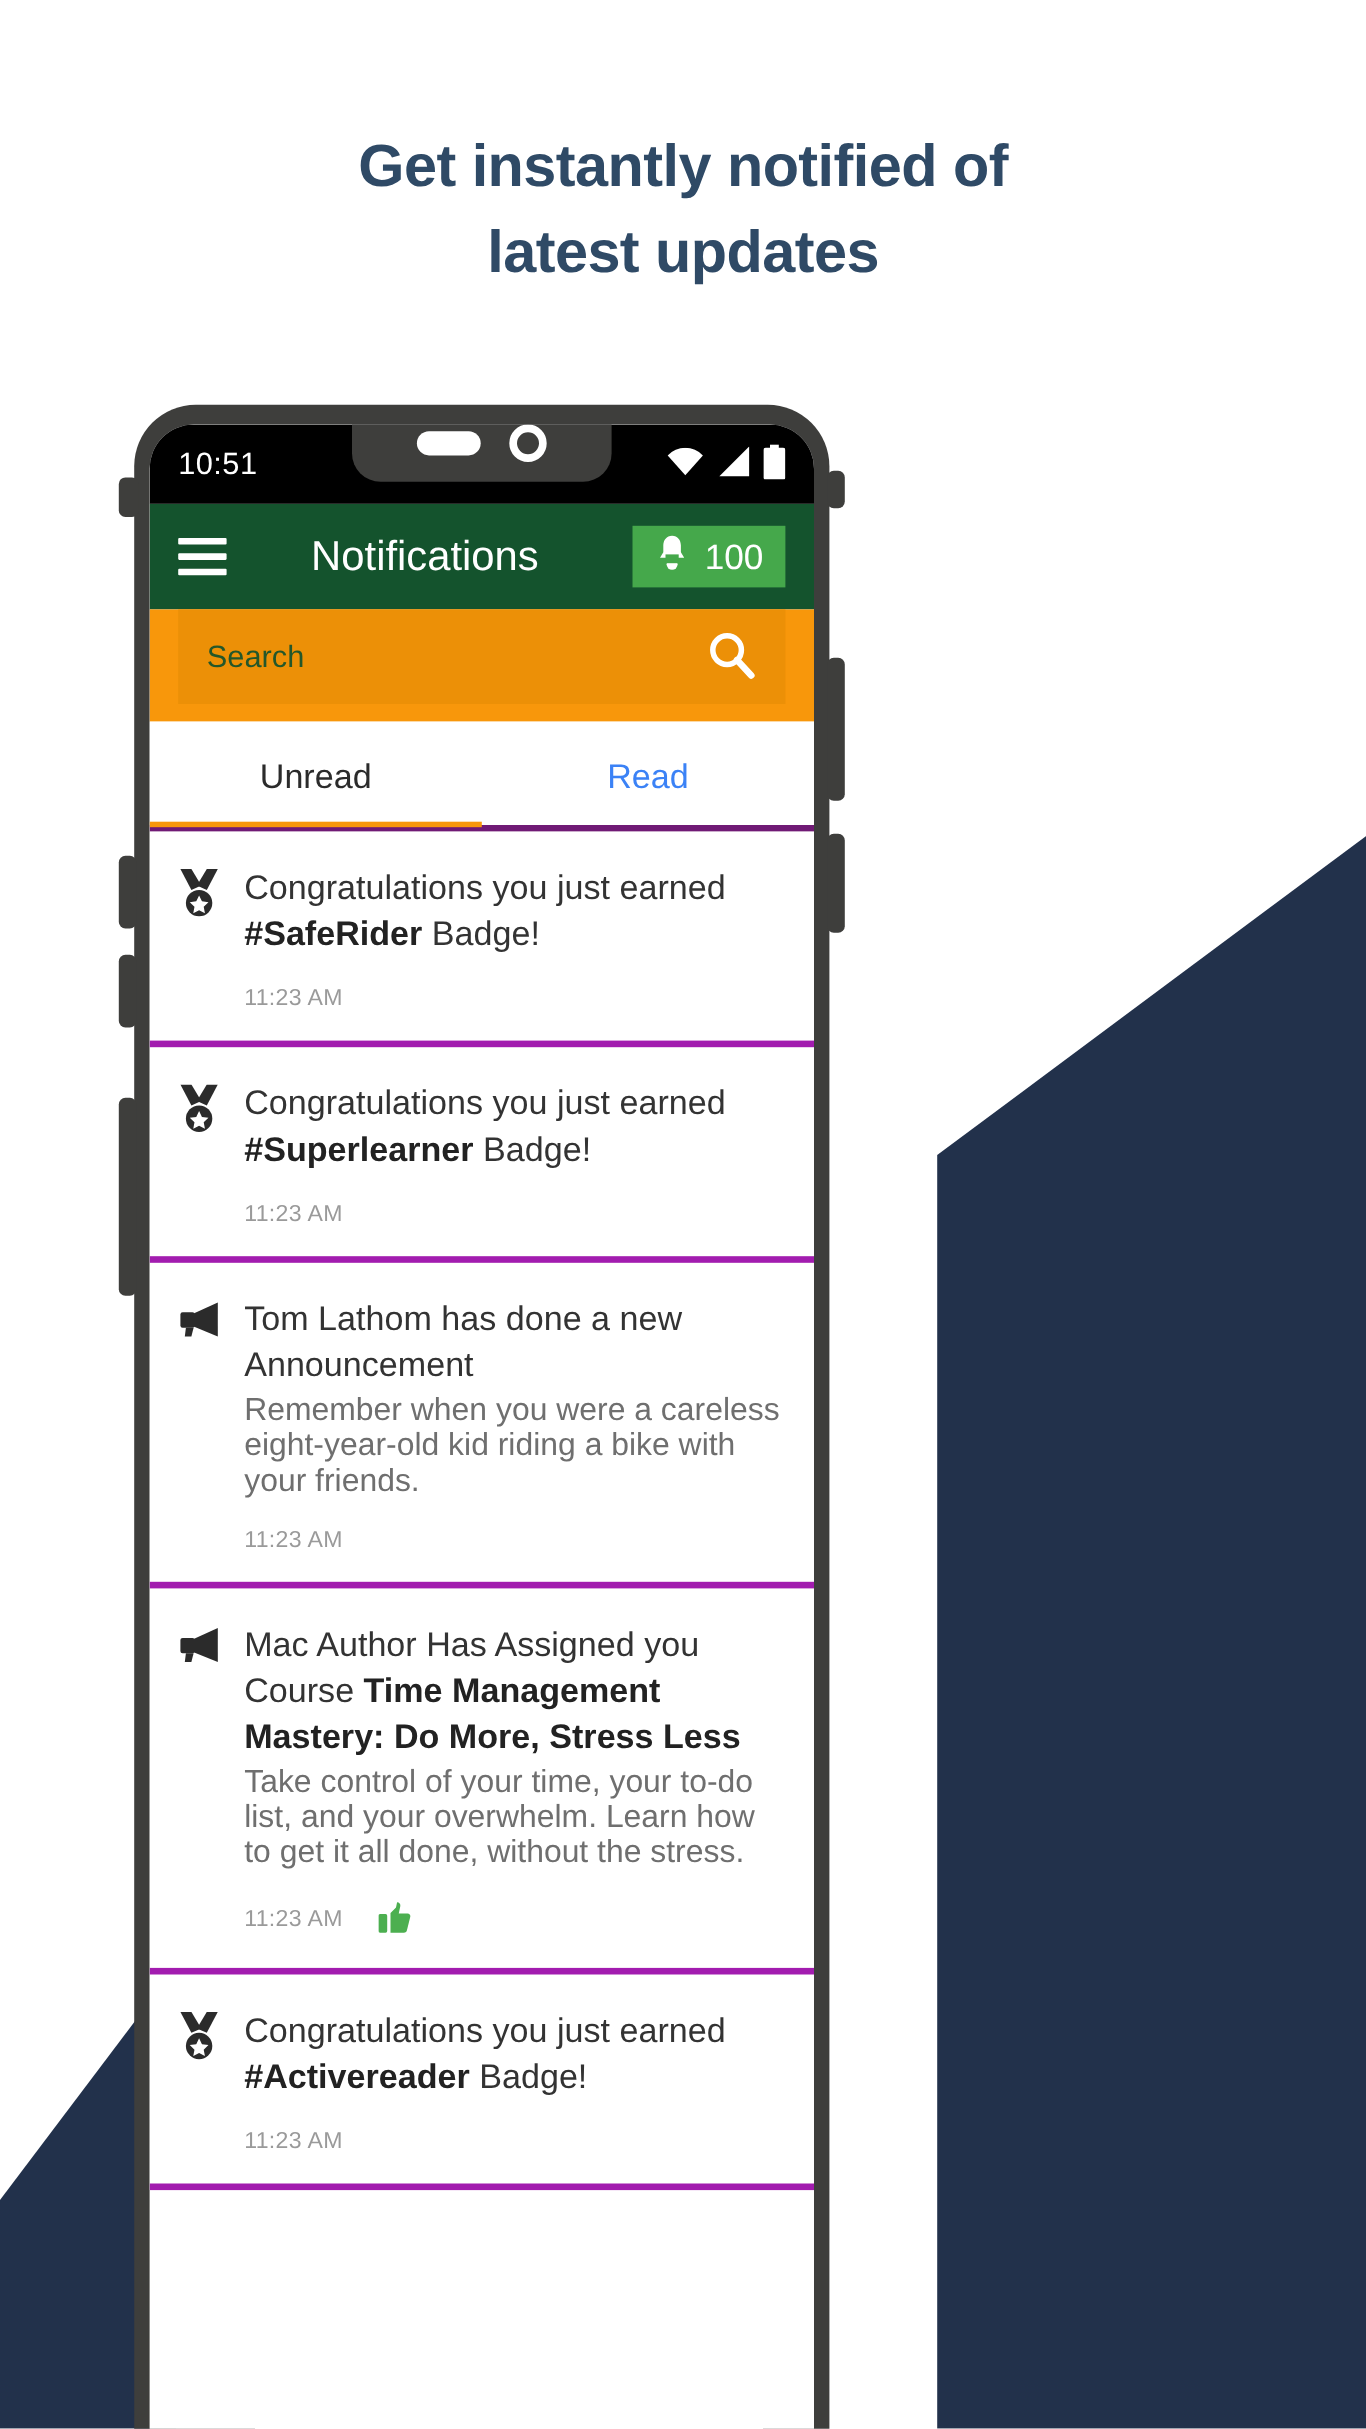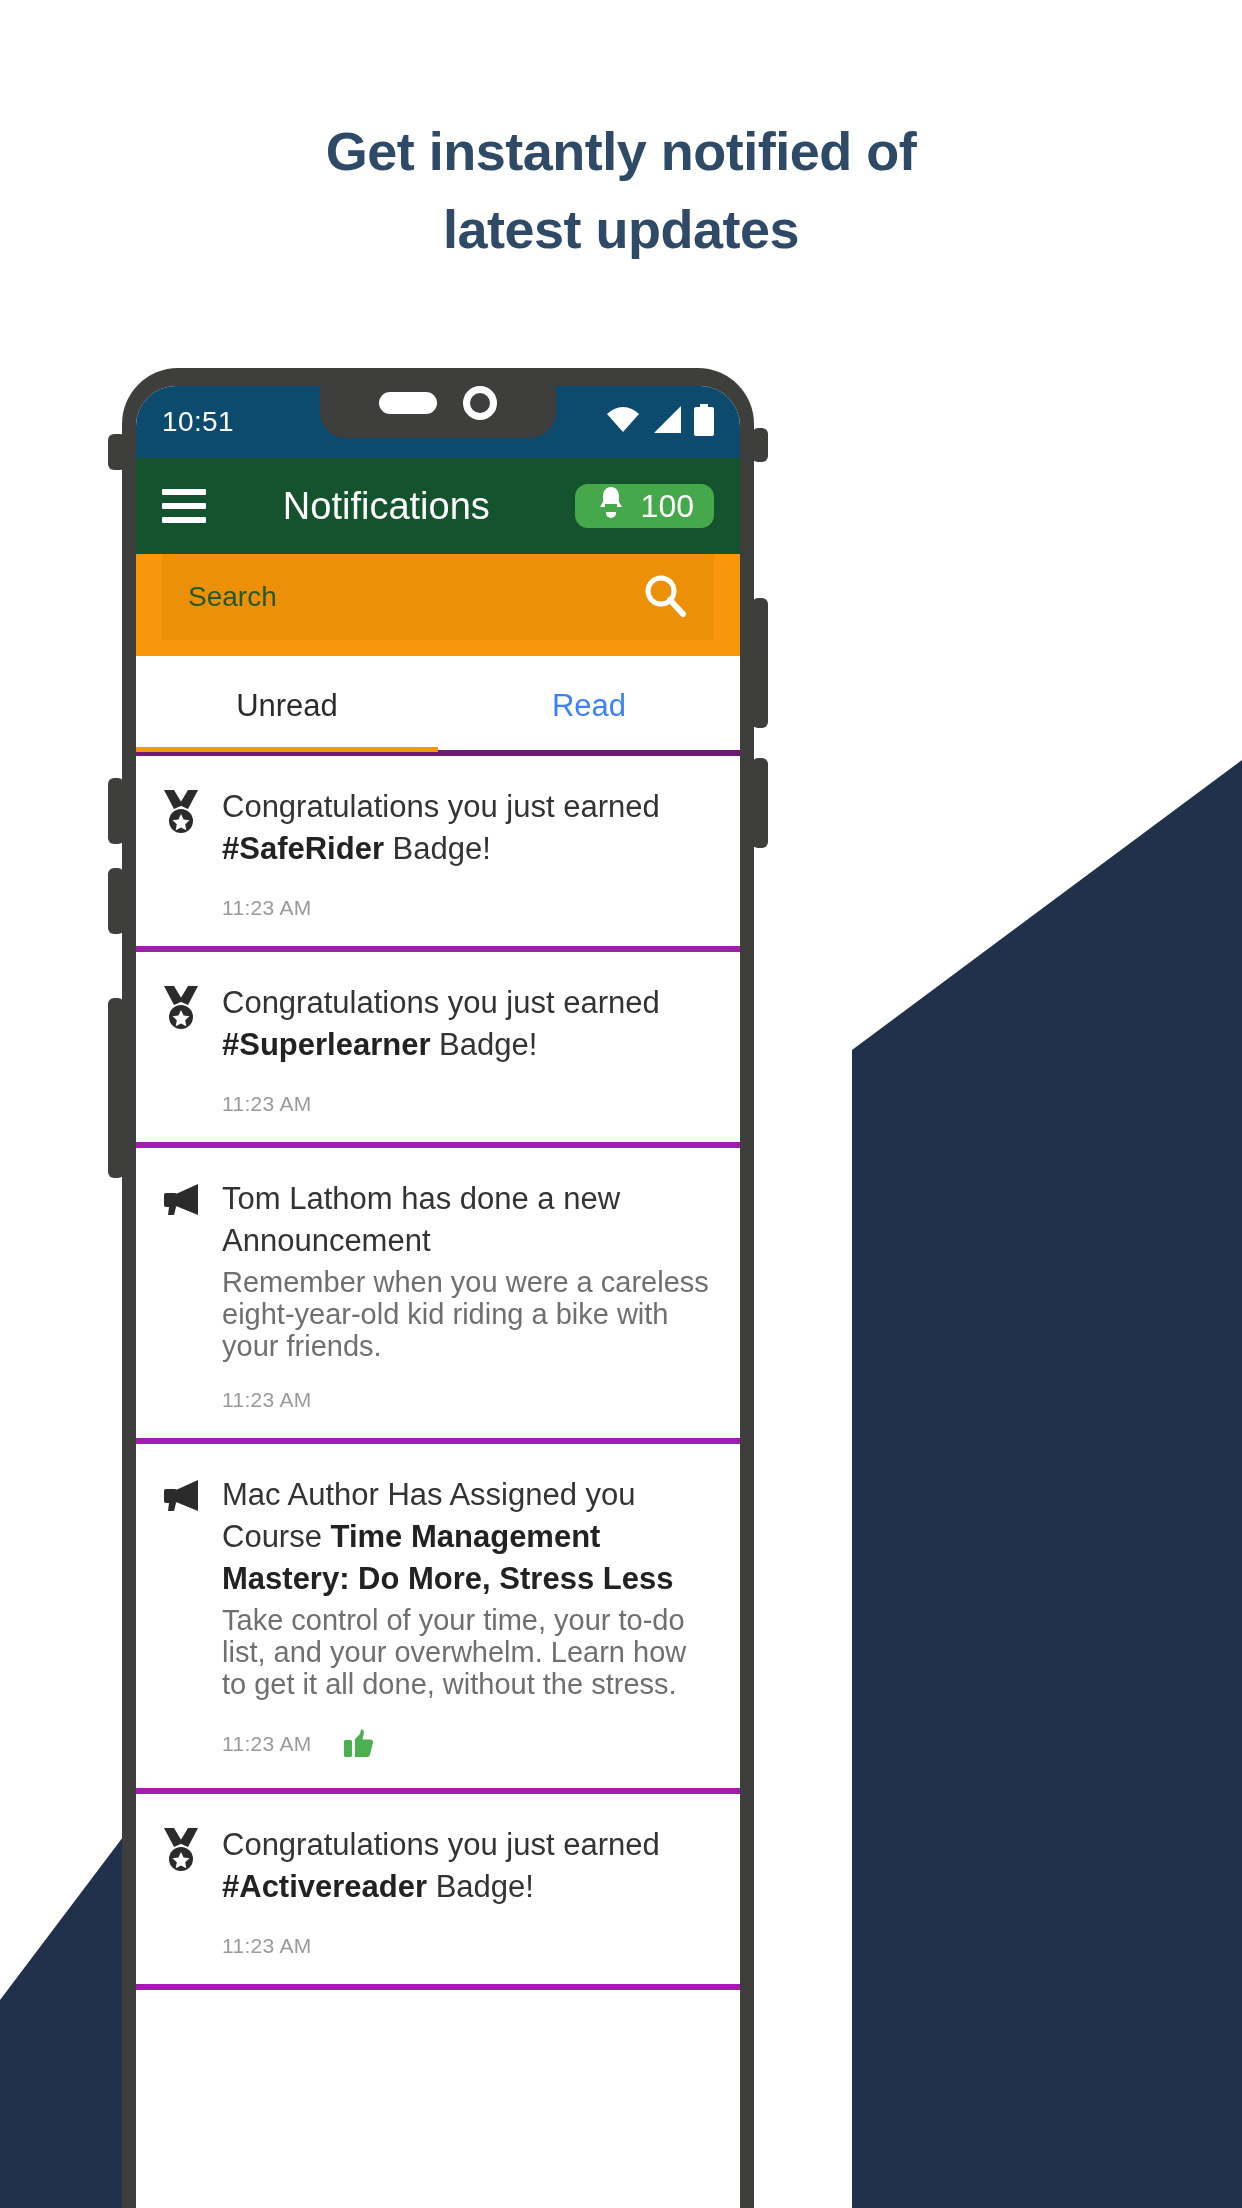--- a/index.html
+++ b/index.html
@@ -67,21 +67,21 @@
     width:604px;height:1882px;
     background:#ffffff;
     border-radius:40px 40px 0 0;
     overflow:hidden;
   }
 
   
   .statusbar{
     position:relative;
     height:72px;
-    background:#0c4a6e;
+    background:#000000;
     display:flex;align-items:center;
     padding:0 26px;
     box-sizing:border-box;
   }
   .clock{
     color:#fff;font-size:28px;letter-spacing:0.4px;
   }
   .status-right{
     margin-left:auto;display:flex;align-items:center;gap:12px;
   }
@@ -116,22 +116,22 @@
     cursor:pointer;
   }
   .hamburger span{display:block;height:6px;background:#fff;border-radius:1px;}
   .appbar-title{
     flex:1;text-align:center;
     color:#fff;font-size:38px;font-weight:500;
     margin-left:-8px;
   }
   .badge{
     background:#45A84B;
-    border-radius:13px;
-    height:44px;
+    border-radius:0;
+    height:56px;
     display:flex;align-items:center;
     gap:14px;
     padding:0 20px;
     color:#fff;font-size:32px;
   }
   .bell{display:block;}
 
   
   .searchwrap{
     background:#F8970B;

